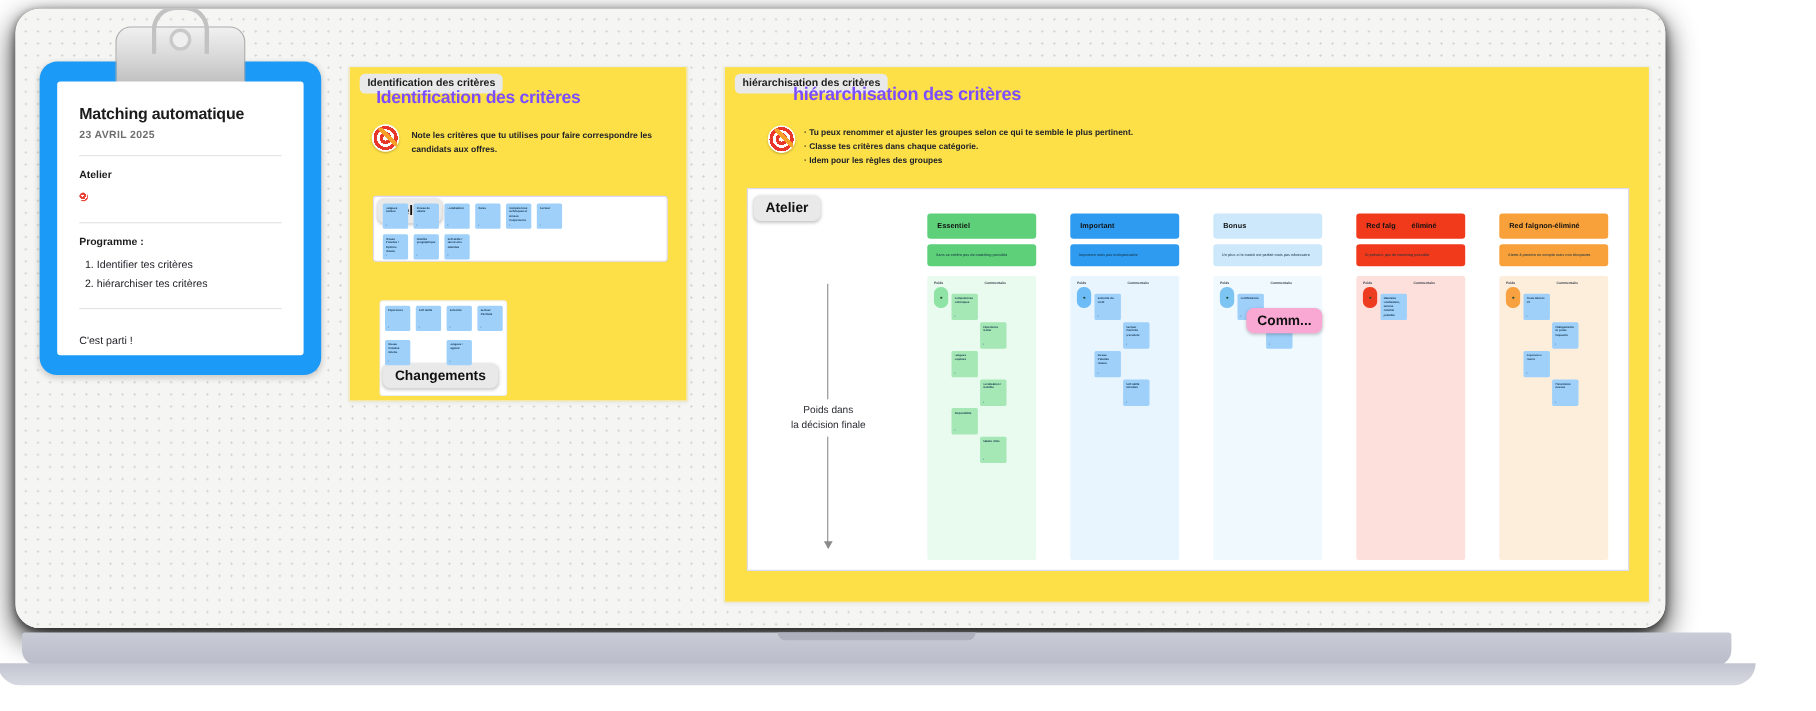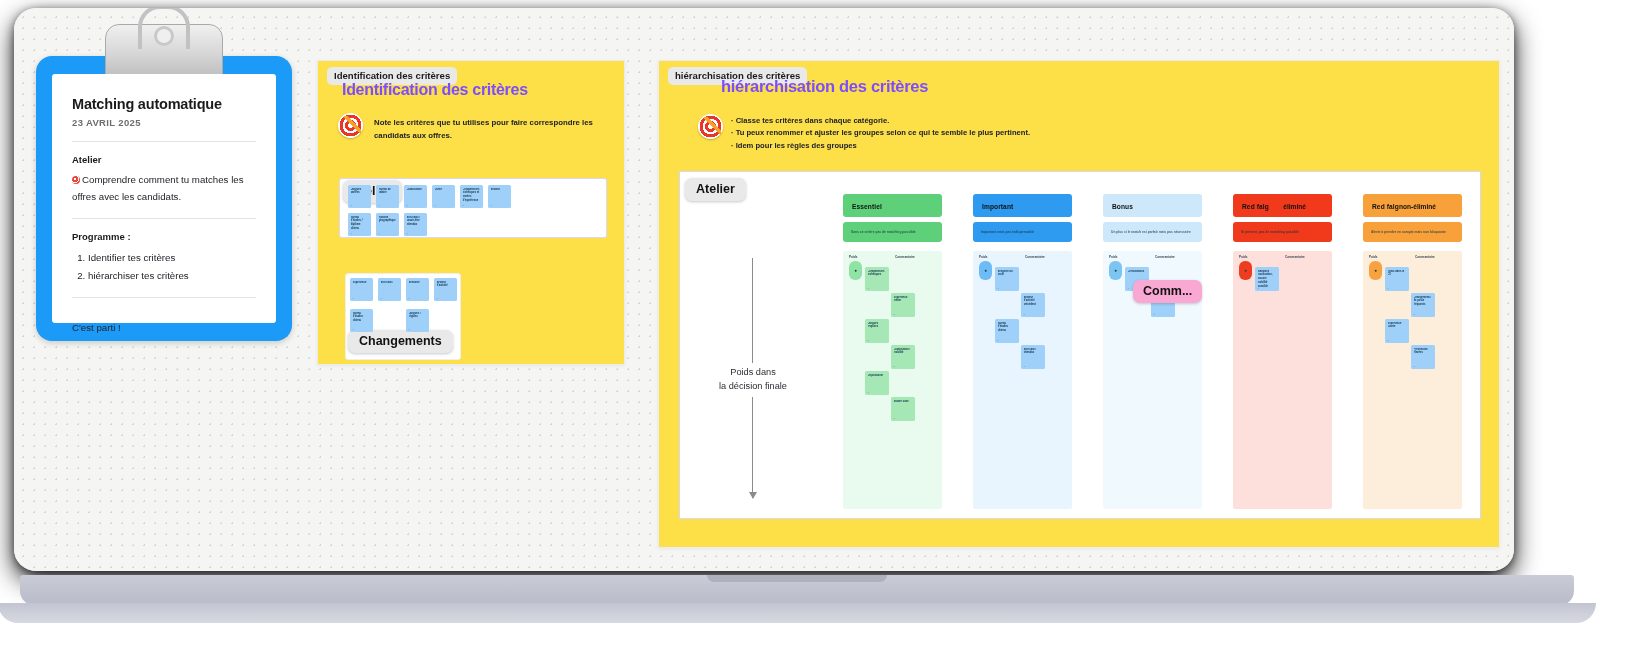--- a/index.html
+++ b/index.html
@@ -173,21 +173,21 @@
     <div id="canvas"></div>
 
     <div id="clipboard">
       <div id="clip-metal"></div>
       <div id="clip-ring"></div>
       <div id="paper">
         <h1>Matching automatique</h1>
         <div class="date">23 AVRIL 2025</div>
         <div class="rule"></div>
         <div class="lbl">Atelier</div>
-        <div class="body"><span class="dartmini"></span><span>Comprendre comment tu matches les offres avec les candidats.</span></div>
+        <div class="body"><span class="dartmini"></span></div>
         <div class="rule"></div>
         <div class="lbl">Programme :</div>
         <ol>
           <li>Identifier tes critères</li>
           <li>hiérarchiser tes critères</li>
         </ol>
         <div class="rule"></div>
         <div class="body" style="margin-top:22px">C'est parti !</div>
       </div>
     </div>
@@ -263,22 +263,22 @@
           <div class="nt">Langues / régions</div>
           <div class="nf">1</div>
         </div>
       </div>
 
     <div class="board" id="board-right">
       <div class="tagchip" style="left:9px; top:6px;">hiérarchisation des critères</div>
       <div class="bigtitle" style="left:62px; top:16px; font-size:16.5px;">hiérarchisation des critères</div>
       <div class="dart" style="left:39px; top:53px;"></div>
       <div class="instr" style="left:72px; top:54px; width:620px;">
+        <div>· Tu peux renommer et ajuster les groupes selon ce qui te semble le plus pertinent.</div>
         <div>· Classe tes critères dans chaque catégorie.</div>
-        <div>· Tu peux renommer et ajuster les groupes selon ce qui te semble le plus pertinent.</div>
         <div>· Idem pour les règles des groupes</div>
       </div>
 
       <div id="rb-inner"></div>
       <div class="handle" style="left:26px; top:117px;">Atelier</div>
 
       <div id="cols">
           <div class="colhead" style="left: 184px; top: 133px; width: 99px; height: 23px; background: rgb(94, 208, 122);">
             <span class="ch-t">Essentiel</span>
           </div>

